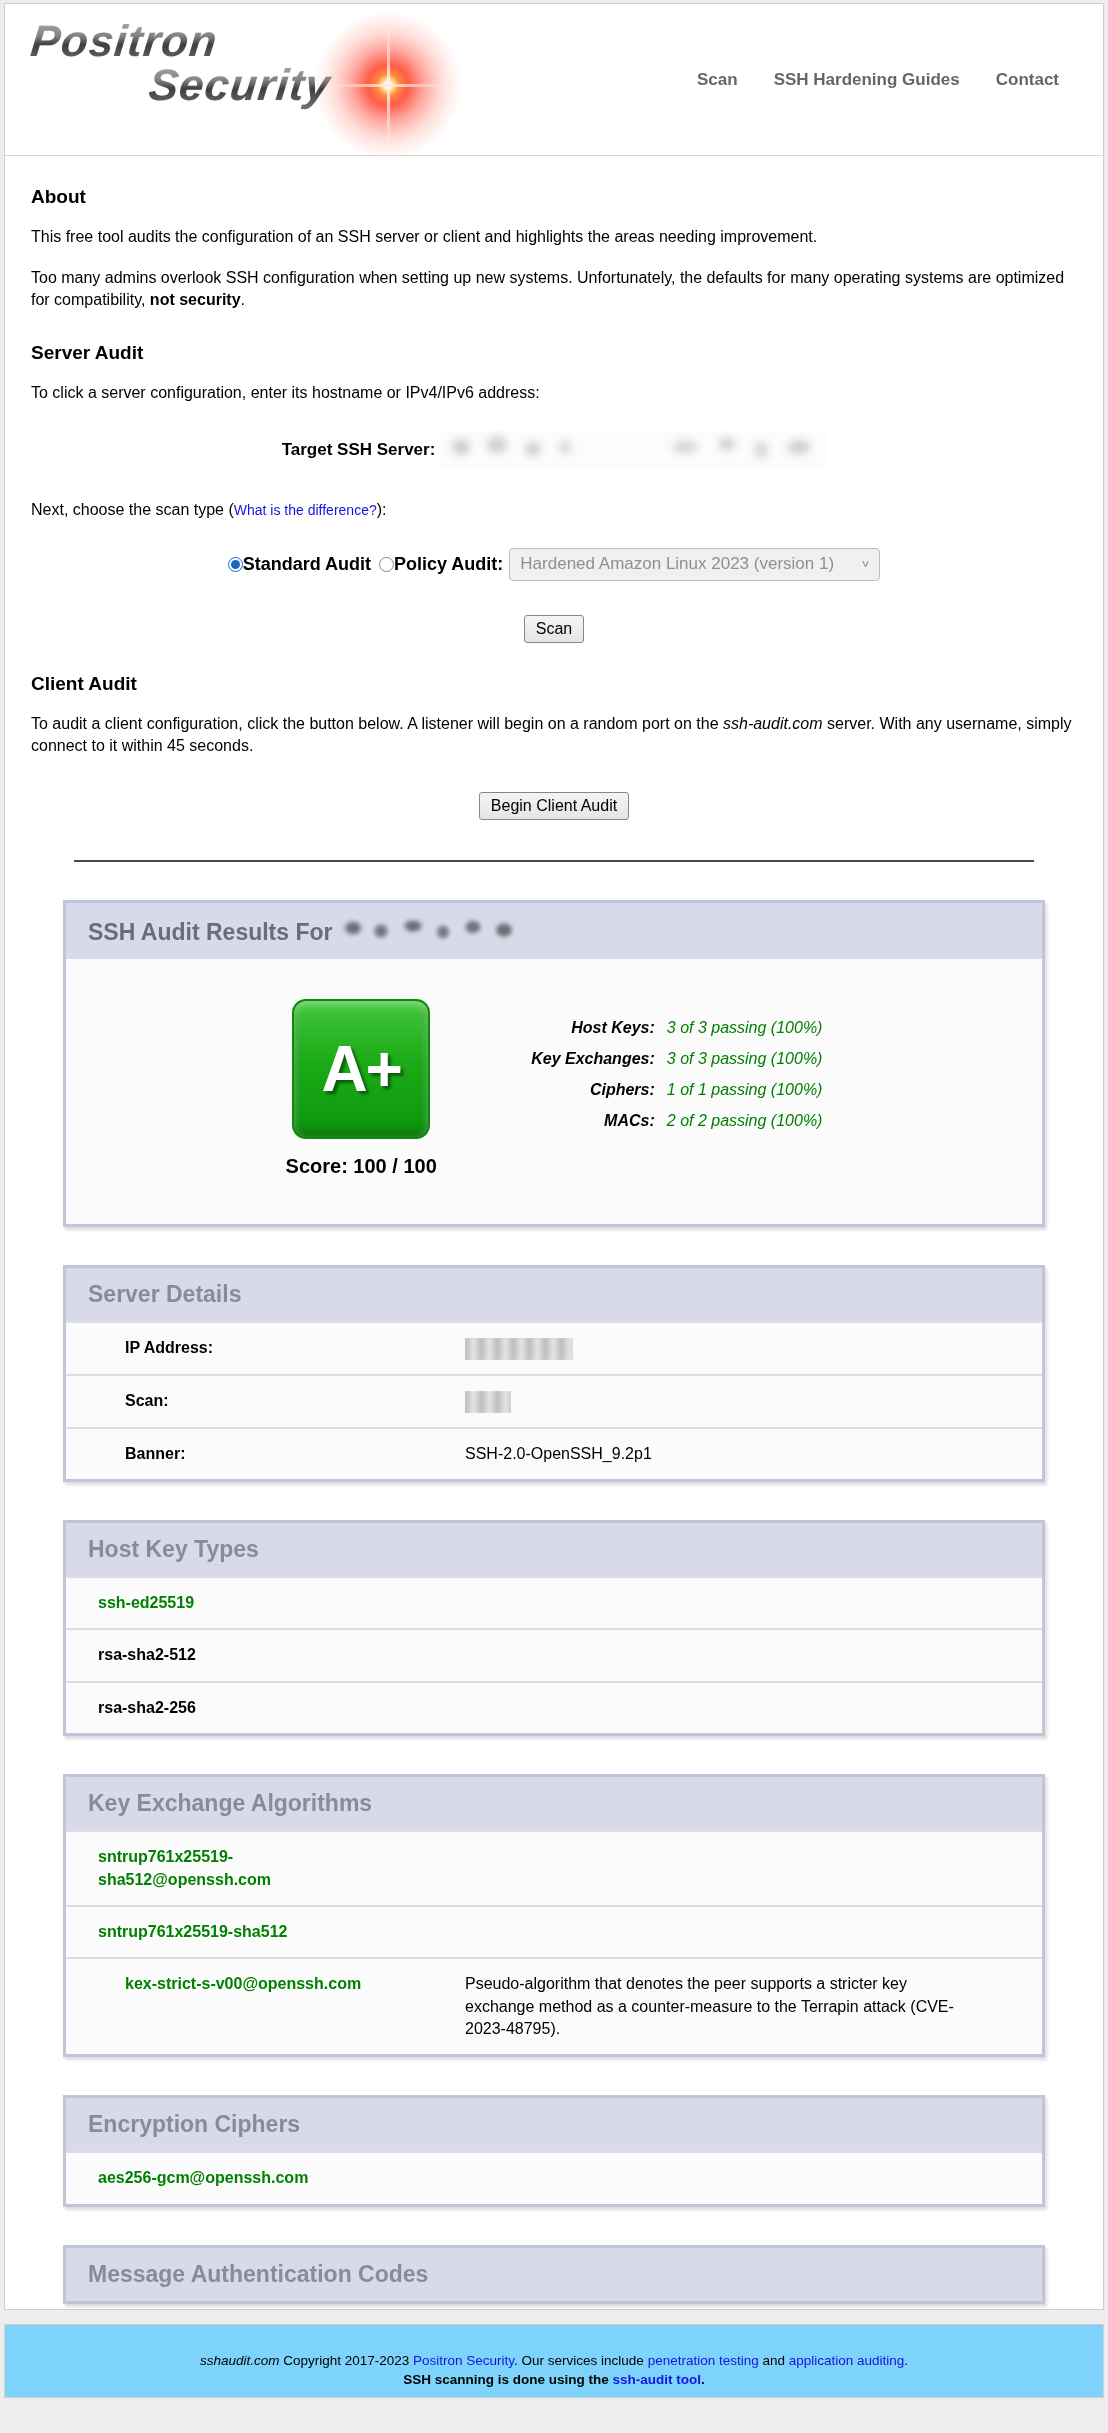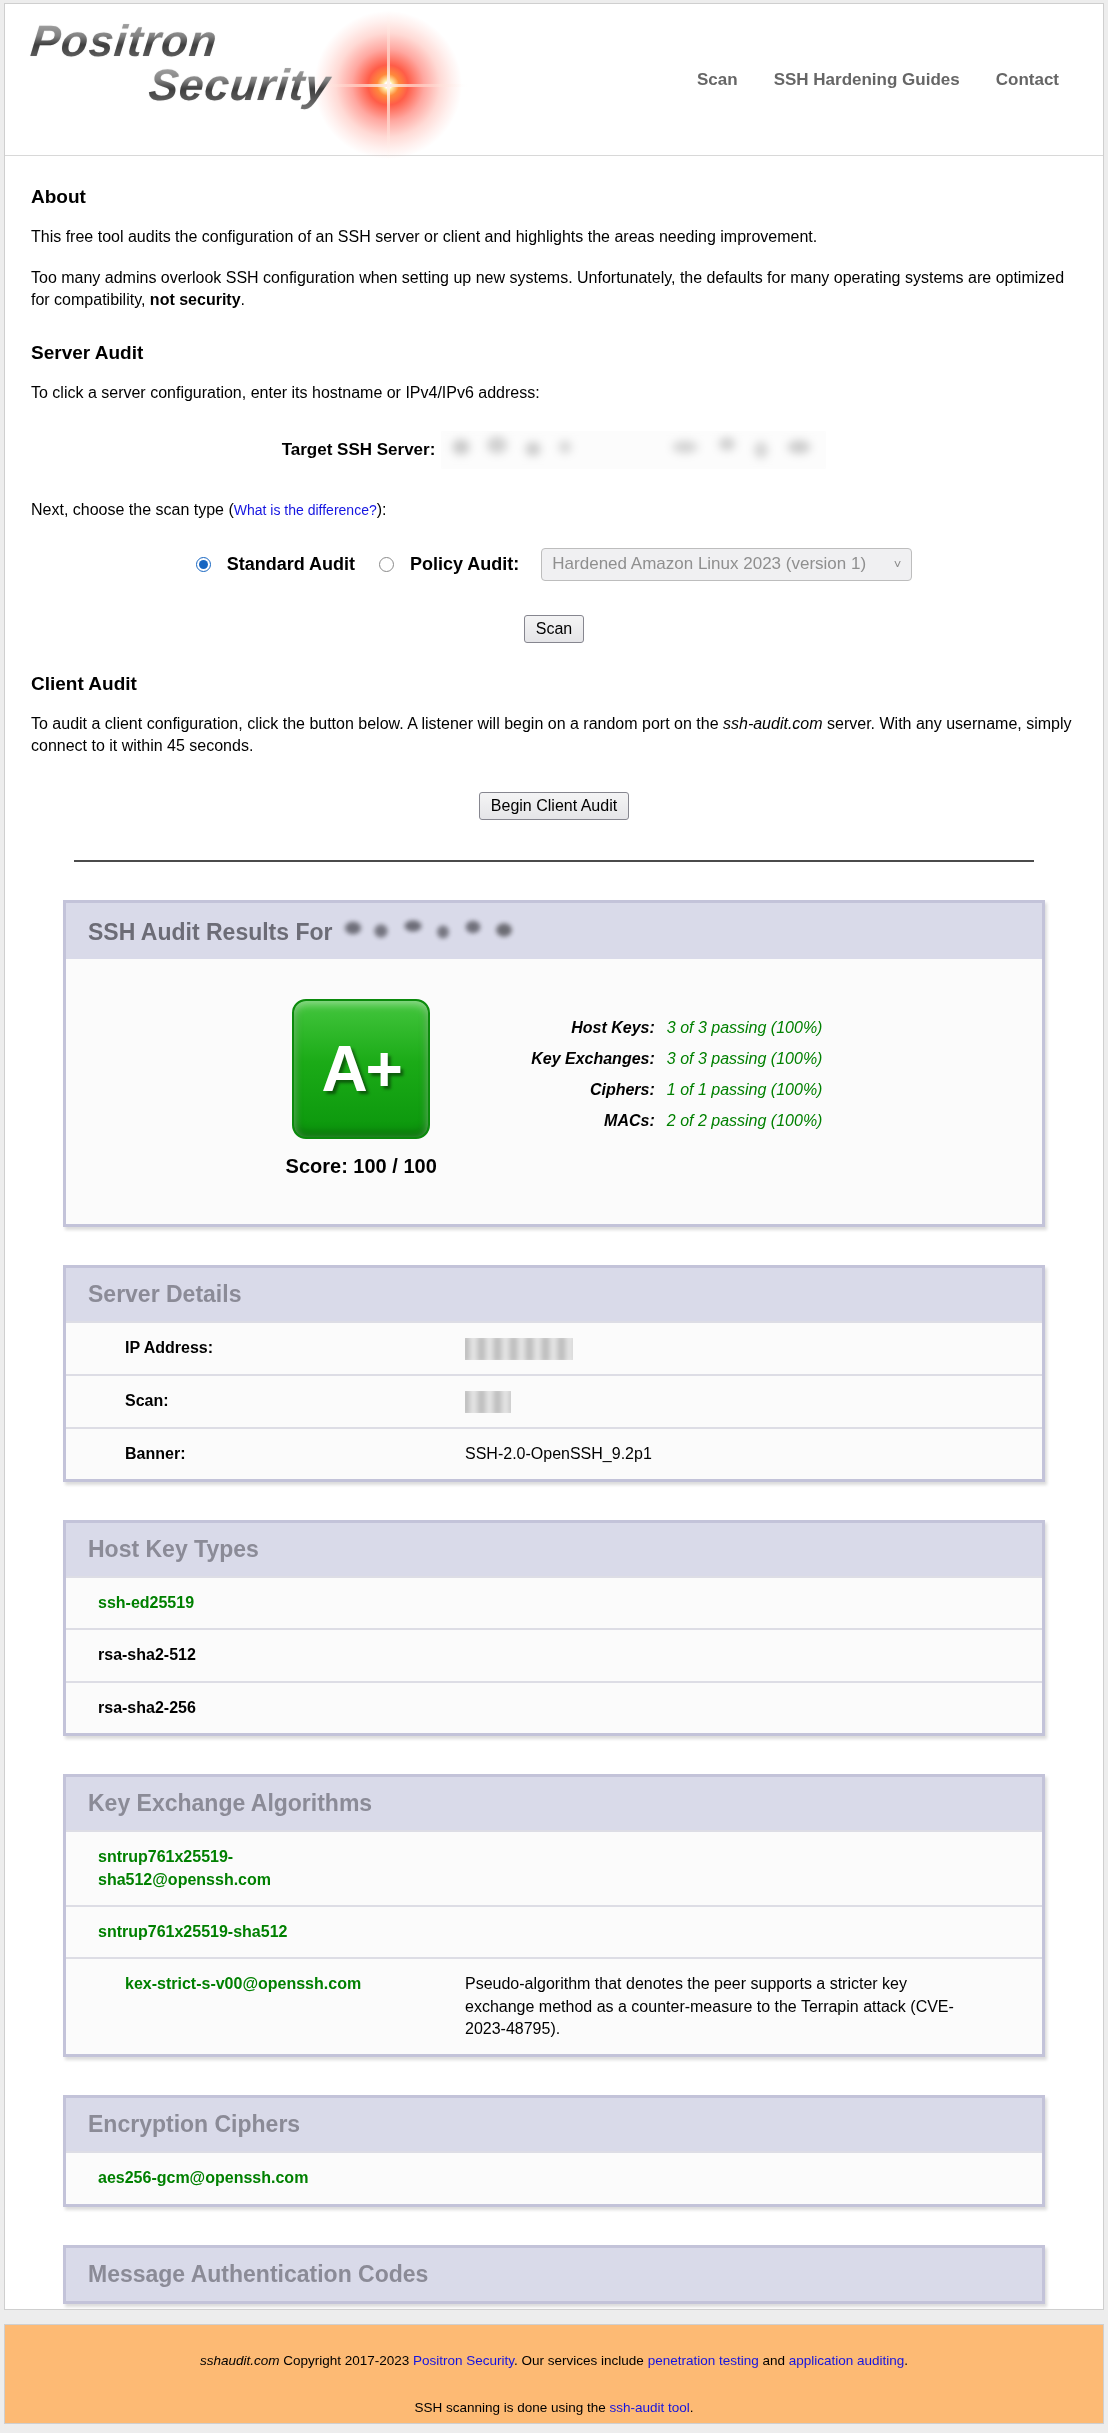--- a/index.html
+++ b/index.html
@@ -68,21 +68,21 @@
       radial-gradient(ellipse 15px 14px at 98px 24px, #cacaca 40%, transparent 60%),
       radial-gradient(ellipse 11px 11px at 130px 22px, #d6d6d6 45%, transparent 70%),
       radial-gradient(ellipse 24px 12px at 250px 22px, #d3d3d3 40%, transparent 64%),
       radial-gradient(ellipse 16px 13px at 292px 19px, #cdcdcd 40%, transparent 60%),
       radial-gradient(ellipse 12px 15px at 326px 25px, #d4d4d4 45%, transparent 66%),
       radial-gradient(ellipse 22px 13px at 364px 22px, #cbcbcb 40%, transparent 62%);
     filter:blur(4px);
   }
   .scan-type-line { margin:30px 0 14px 0; }
   .small-link { font-size:14px; }
-  .radio-row { display:flex; justify-content:center; align-items:center; gap:16px; margin:26px 0 8px 0; }
+  .radio-row { display:flex; justify-content:center; align-items:center; gap:0; margin:26px 0 8px 0; }
   .radio { width:15px; height:15px; border-radius:50%; border:1px solid #8a8a8a; background:#fff; position:relative; flex:0 0 auto; cursor:pointer; }
   .radio.selected { border-color:#1766c2; }
   .radio.selected::after { content:""; position:absolute; inset:2px; border-radius:50%; background:#1766c2; }
   .radio-label { font-weight:bold; font-size:18px; }
   .select-box {
     width:371px; height:33px; margin-left:6px;
     background:#f0f0f2; border:1px solid #bdbdbd; border-radius:4px;
     display:flex; align-items:center; justify-content:space-between;
     padding:0 10px; color:#8f8f8f; font-size:17px; cursor:pointer;
   }
@@ -145,24 +145,24 @@
   .grade-text { color:#ffffff; font-weight:bold; font-size:64px; letter-spacing:-2px;
     text-shadow:3px 3px 3px rgba(0,0,0,.45); }
   .score { font-weight:bold; font-size:20px; margin-top:16px; }
   .stats { display:flex; flex-direction:column; gap:13px; padding-top:20px; }
   .stat-row { display:flex; align-items:baseline;font-style:italic; }
   .stat-label { width:170px; text-align:right; font-weight:bold; }
   .stat-value { margin-left:12px; color:#008000; }
 
   
   .footer-panel {
-    margin:14px 4px 0 4px; background:#fdba74; border:1px solid #cfcfcf;
-    height:100px; text-align:center; font-size:13.5px; padding-top:28px;
-  }
-  .footer-line2 { margin-top:32px; }
+    margin:14px 4px 0 4px; background:#7dd3fc; border:1px solid #cfcfcf;
+    height:74px; text-align:center; font-size:13.5px; padding-top:28px;
+  }
+  .footer-line2 { margin-top:4px;font-weight:bold; }
 </style>
 </head>
 <body>
 
 <div class="main-panel">
 
   <div class="site-header">
     <div class="logo">
       <div class="logo-line">Positron</div>
       <div class="starburst"></div>

